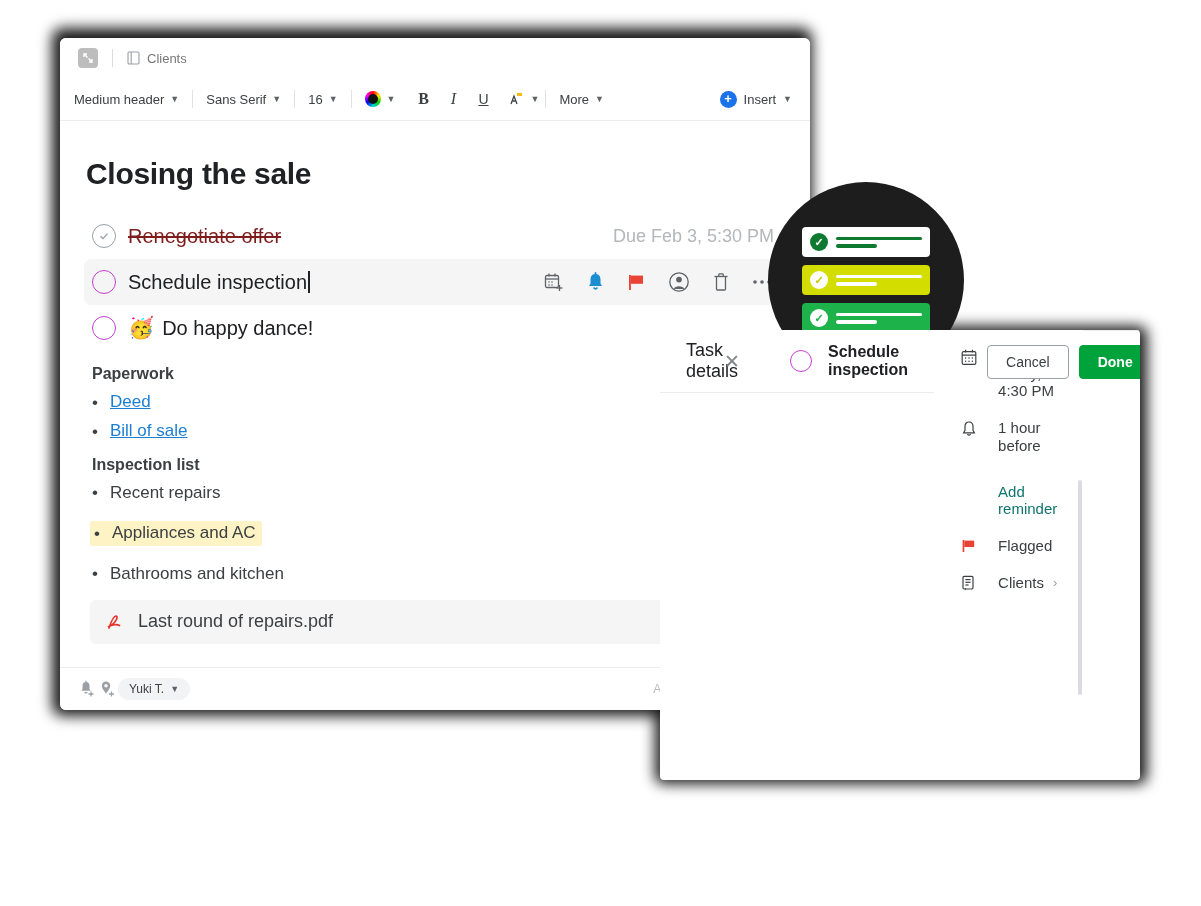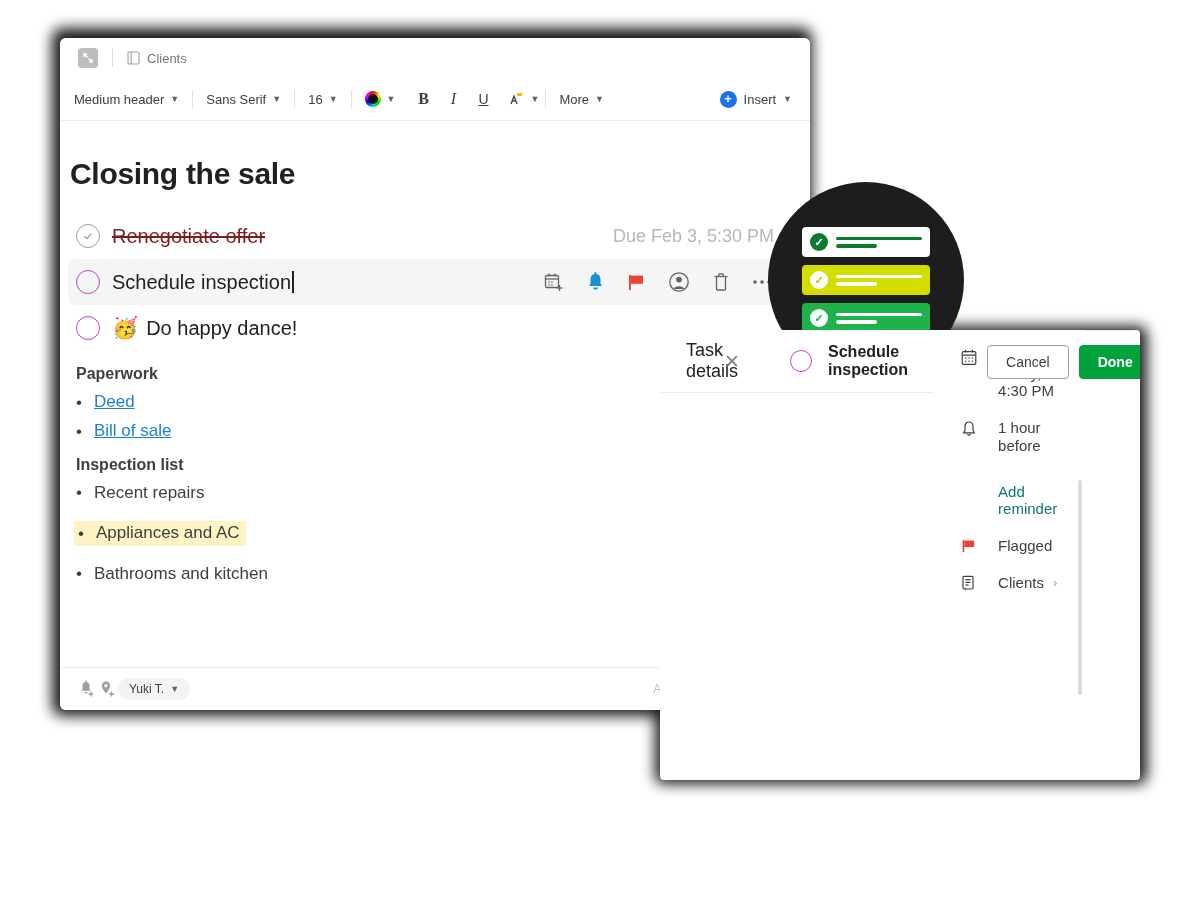--- a/index.html
+++ b/index.html
@@ -71,21 +71,21 @@
   .insert-group {
     position:absolute; right:18px; display:flex; align-items:center; gap:7px;
     font-size:13px; color:#3c4043;
   }
   .insert-plus {
     width:17px; height:17px; border-radius:50%; background:#1a73e8;
     color:#fff; font-size:13px; line-height:16px; text-align:center; font-weight:bold;
   }
 
   
-  .doc { padding: 24px 24px 0 8px; }
+  .doc { padding: 24px 24px 0 24px; }
   .doc-title {
     font-size: 30px; font-weight: 700; color:#202124;
     letter-spacing:-0.3px; margin: 12px 0 22px 2px;
   }
 
   .task-row {
     display:flex; align-items:center; height: 46px;
     border-radius: 7px; padding: 0 8px; position:relative;
   }
   .task-row.active { background:#f5f5f5; }
@@ -383,20 +383,28 @@
       </div>
       <div class="bullet-li hl-row">
         <span class="dot">•</span>
         <span>Appliances and AC</span>
       </div>
       <div class="bullet-li">
         <span class="dot">•</span>
         <span>Bathrooms and kitchen</span>
       </div>
 
+      <div class="attach-row">
+        <span class="pdf-ico">
+          <svg width="20" height="20" viewBox="0 0 20 20">
+            <path d="M5 16 C7 10 10 4 12 4 C14 4 13 8 10 11 C7.5 13.5 5.5 14.5 4 15 C8 12.5 13 12 15.5 13.5" fill="none" stroke="#e5342a" stroke-width="1.7" stroke-linecap="round"></path>
+          </svg>
+        </span>
+        <span class="attach-name">Last round of repairs.pdf</span>
+      </div>
     </div>
 
     <div class="statusbar">
       <span>
         <svg width="20" height="20" viewBox="0 0 20 20">
           <path d="M8 3 C5.8 3 4.5 4.6 4.5 6.8 L4.5 10 L3.4 11.8 L12.6 11.8 L11.5 10 L11.5 6.8 C11.5 4.6 10.2 3 8 3 Z" fill="#9aa0a6"></path>
           <rect x="7.3" y="1.5" width="1.4" height="1.8" rx="0.7" fill="#9aa0a6"></rect>
           <path d="M6.7 13 Q8 15 9.3 13" fill="none" stroke="#9aa0a6" stroke-width="1.3"></path>
           <line x1="13" y1="12.5" x2="13" y2="17.5" stroke="#9aa0a6" stroke-width="1.3"></line>
           <line x1="10.5" y1="15" x2="15.5" y2="15" stroke="#9aa0a6" stroke-width="1.3"></line>

